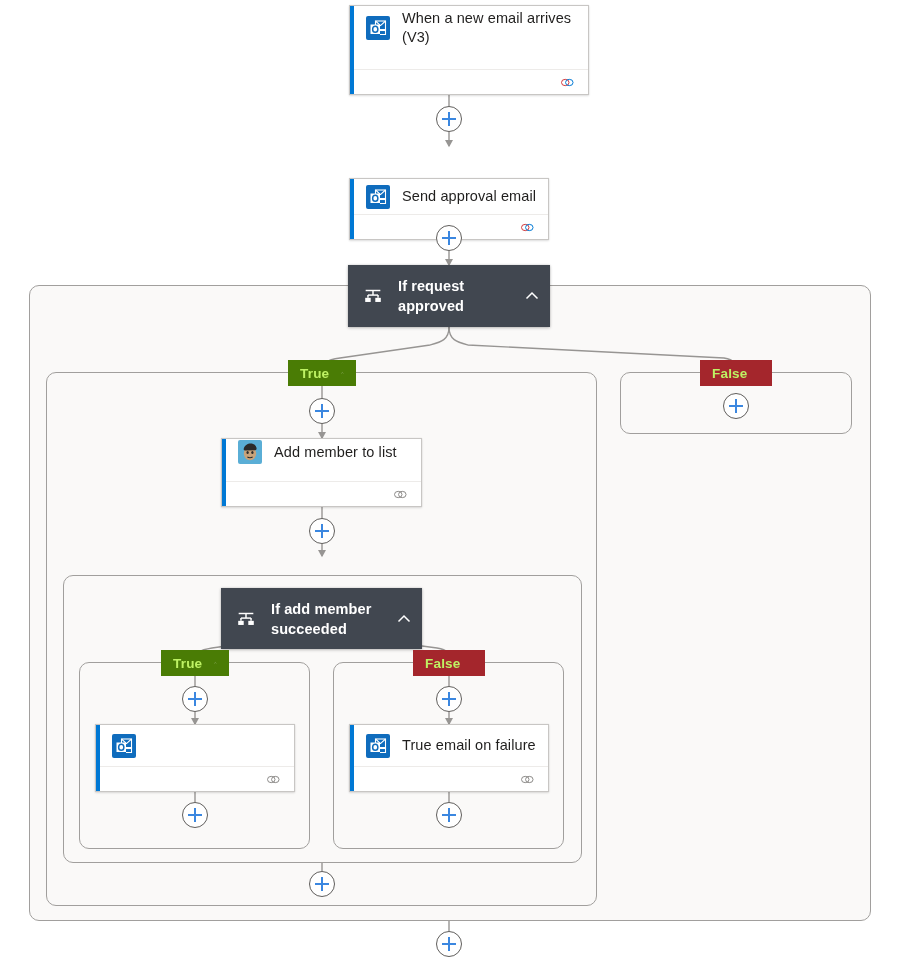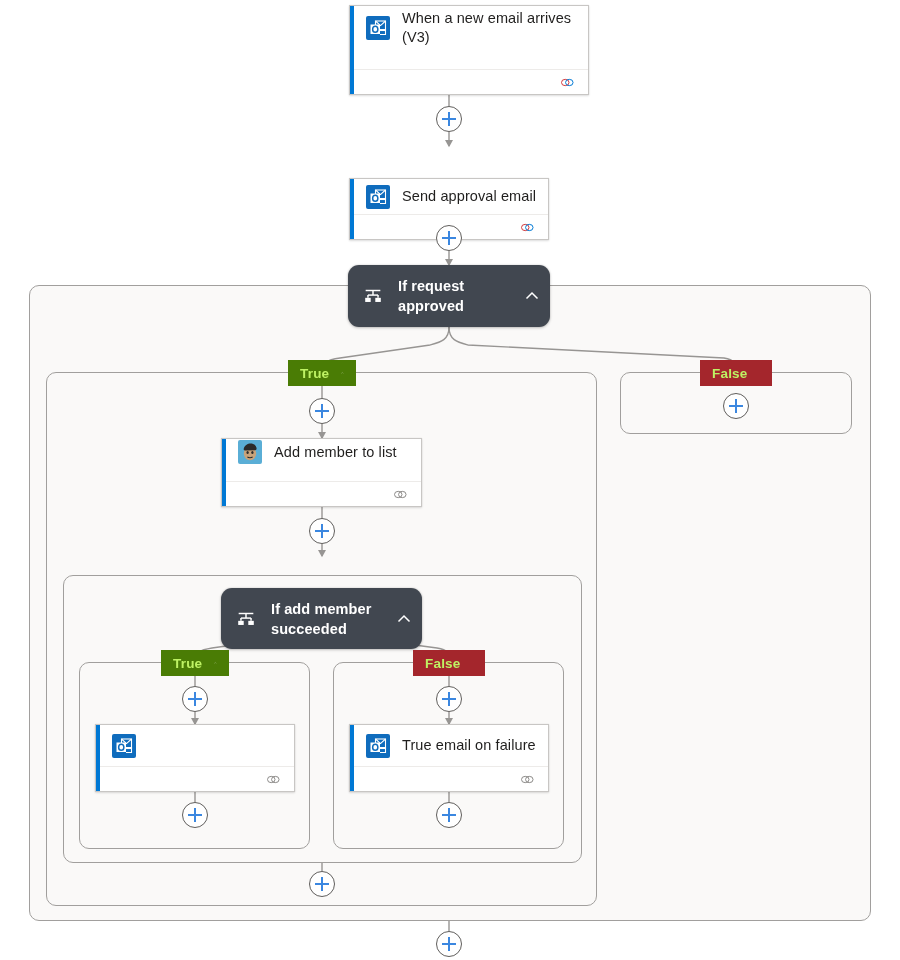--- a/index.html
+++ b/index.html
@@ -85,21 +85,20 @@
   
   .condnode {
     position: absolute;
     background: #414750;
     box-sizing: border-box;
     box-shadow: 0 1px 3px rgba(0,0,0,0.22), 0 0 2px rgba(0,0,0,0.14);
     display: flex;
     align-items: center;
     padding-left: 14px;
     padding-right: 10px;
-    border-radius: 11px;
   }
   .cond-icon {
     width: 22px; height: 22px;
     flex: 0 0 22px;
     margin-right: 14px;
     display: block;
   }
   .cond-title {
     flex: 1 1 auto;
     color: #ffffff;

